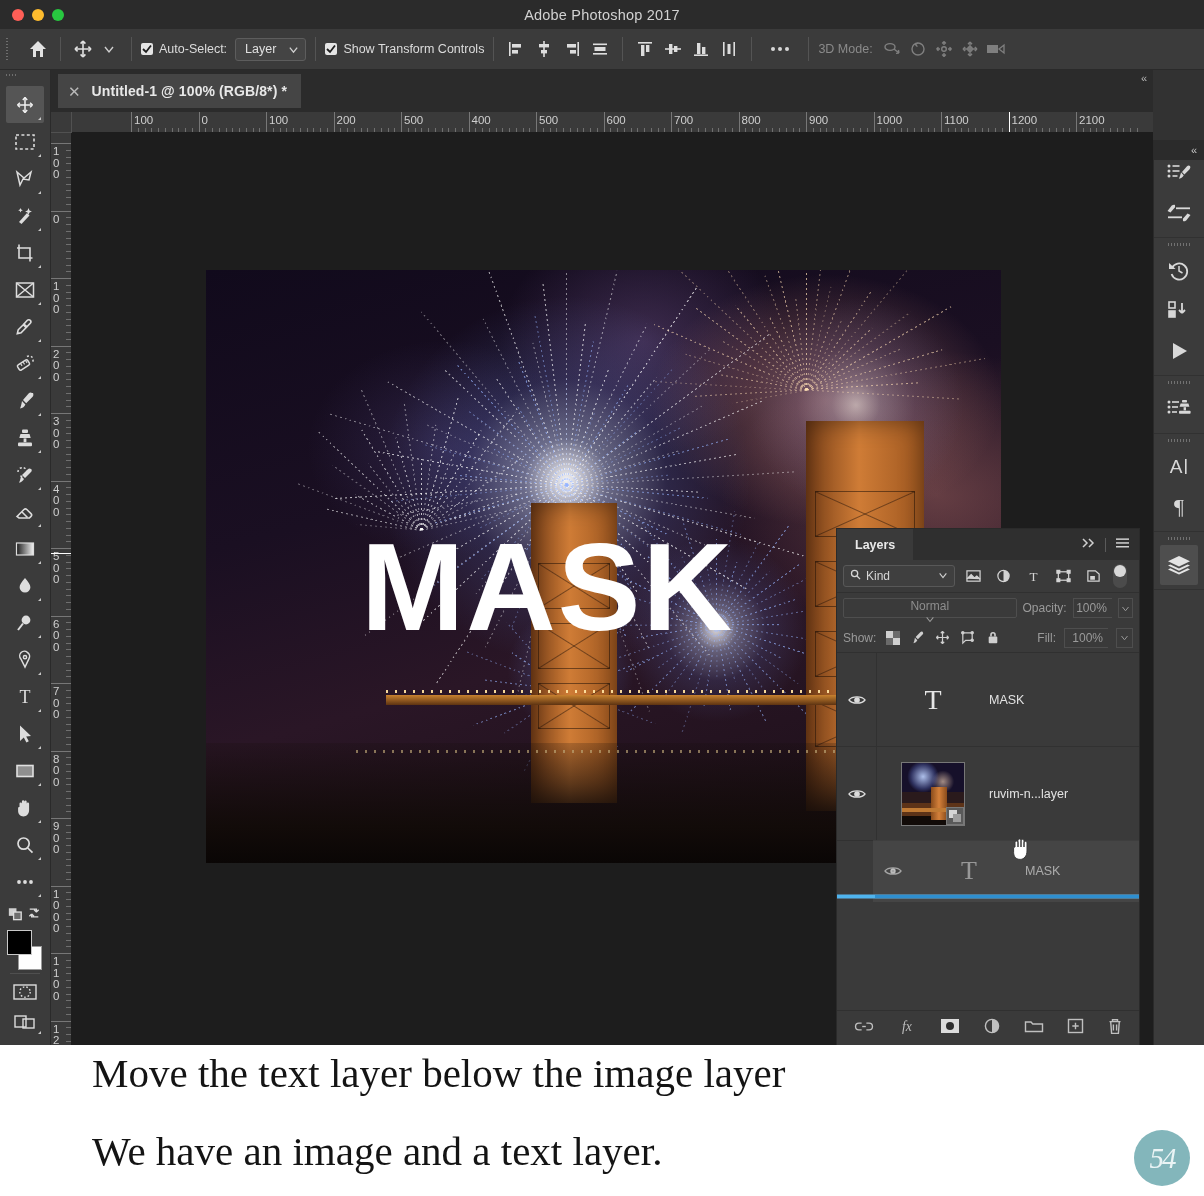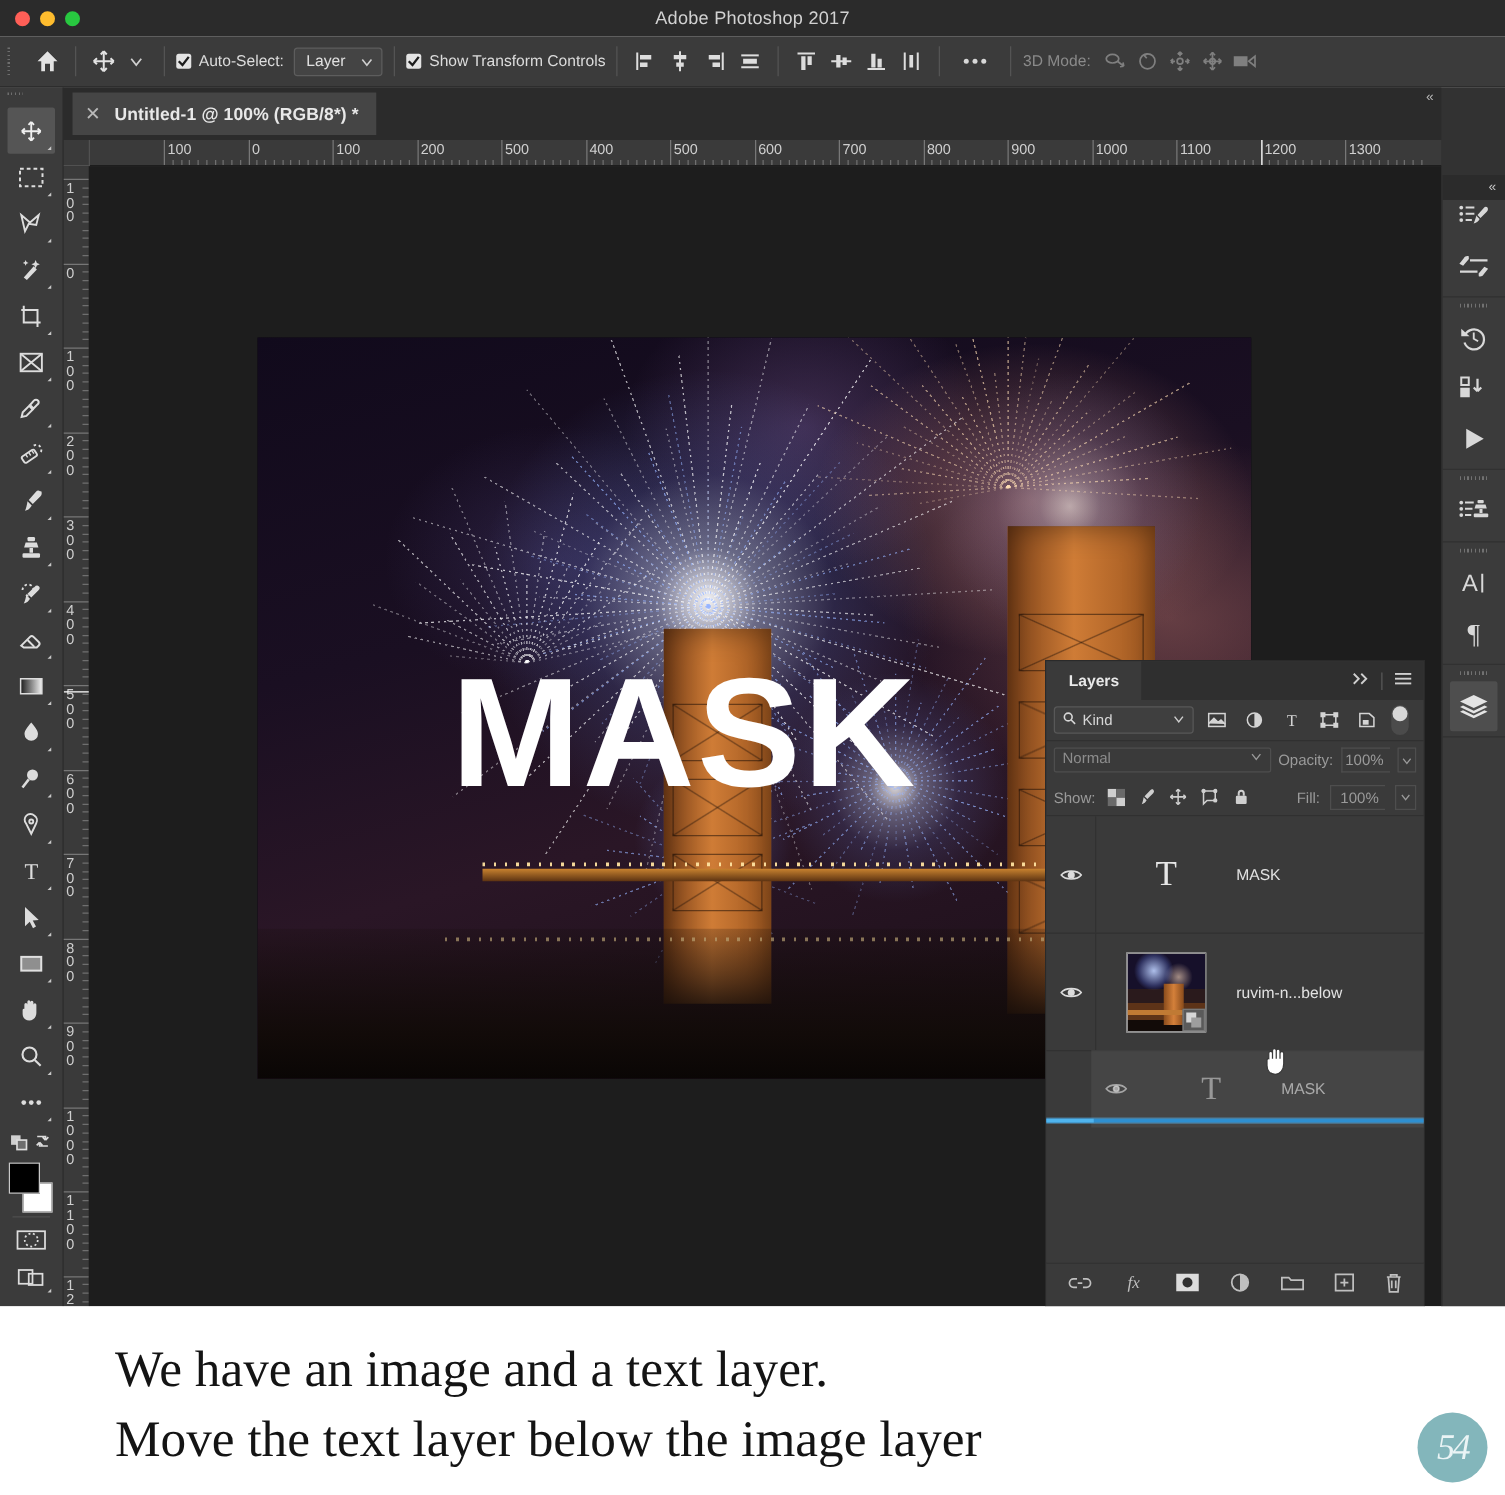--- a/index.html
+++ b/index.html
@@ -213,21 +213,21 @@
   .kind-box .grow { flex: 1; }
   .fi { width: 24px; height: 22px; display: flex; align-items: center; justify-content: center; color: #d2d2d2; }
   .toggle-pill {
     width: 14px; height: 24px; border-radius: 8px; background: #4b4b4b; position: relative; margin-left: 2px;
   }
   .toggle-pill::after { content:""; position:absolute; left:1px; top:1px; width:12px; height:12px; border-radius:50%; background:#d8d8d8; }
 
   .lp-blend { height: 30px; display: flex; align-items: center; padding: 0 6px; gap: 6px; }
   .blend-sel {
     width: 196px; height: 20px; background: #3a3a3a; border: 1px solid #4e4e4e; border-radius: 2px;
-    display: flex; padding: 0 6px; color: #8d8d8d; font-size: 12px;
+    display: flex; align-items: center; padding: 0 6px; color: #8d8d8d; font-size: 12px; flex-direction: column;
   }
   .blend-sel .grow { flex: 1; }
   .lbl-dim { color: #9a9a9a; font-size: 12px; }
   .num-box {
     width: 44px; height: 20px; background: #3a3a3a; border: 1px solid #4e4e4e; border-right: none;
     display: flex; align-items: center; justify-content: flex-end; padding-right: 5px;
     color: #9a9a9a; font-size: 12px;
   }
   .num-arrow {
     width: 17px; height: 20px; background: #3a3a3a; border: 1px solid #4e4e4e;
@@ -889,21 +889,21 @@
         <div class="rh-tick min" style="left: 943.25px;"></div>
         <div class="rh-tick min" style="left: 950px;"></div>
         <div class="rh-tick min" style="left: 956.75px;"></div>
         <div class="rh-tick min" style="left: 963.5px;"></div>
         <div class="rh-tick min" style="left: 970.25px;"></div>
         <div class="rh-tick min" style="left: 977px;"></div>
         <div class="rh-tick min" style="left: 983.75px;"></div>
         <div class="rh-tick min" style="left: 990.5px;"></div>
         <div class="rh-tick min" style="left: 997.25px;"></div>
         <div class="rh-tick maj" style="left: 1004px;"></div>
-        <div class="rh-lab" style="left: 1007px;">1300</div>
+        <div class="rh-lab" style="left: 1007px;">2100</div>
         <div class="rh-tick min" style="left: 1010.75px;"></div>
         <div class="rh-tick min" style="left: 1017.5px;"></div>
         <div class="rh-tick min" style="left: 1024.25px;"></div>
         <div class="rh-tick min" style="left: 1031px;"></div>
         <div class="rh-tick min" style="left: 1037.75px;"></div>
         <div class="rh-tick min" style="left: 1044.5px;"></div>
         <div class="rh-tick min" style="left: 1051.25px;"></div>
         <div class="rh-tick min" style="left: 1058px;"></div>
         <div class="rh-tick min" style="left: 1064.75px;"></div>
         <div class="cursor-mark-h" style="left: 936.5px;"></div>
@@ -1471,21 +1471,21 @@
           </div>
           <div class="thumb-cell">
             <span class="th-box">
               <span class="th-img">
                 <span class="tpost"></span>
                 <span class="tdeck"></span>
               </span>
               <span class="th-badge"></span>
             </span>
           </div>
-          <span class="layer-name">ruvim-n...below</span>
+          <span class="layer-name">ruvim-n...layer</span>
         </div>
 
         <div class="drag-ghost" style="top:187px">
           <span class="g-eye">
             <svg width="18" height="12" viewBox="0 0 18 12" fill="none" stroke="rgba(230,230,230,.6)" stroke-width="1.3">
               <path d="M1 6 C4 1.8 14 1.8 17 6 C14 10.2 4 10.2 1 6Z"></path>
                 <circle cx="9" cy="6" r="2.2" fill="rgba(230,230,230,.6)"></circle>
               </svg>
           </span>
           <span class="g-th">T</span>
@@ -1650,20 +1650,20 @@
             <path d="M13 2 L24 7.2 L13 12.4 L2 7.2Z"></path>
             <path d="M13 14.6 L21.6 10.4 L24 11.6 L13 16.8 L2 11.6 L4.4 10.4Z"></path>
             <path d="M13 18.4 L21.6 14.2 L24 15.4 L13 20.6 L2 15.4 L4.4 14.2Z"></path>
             </svg>
         </div>
       </div>
     </div>
   </div>
 
   <div class="caption">
+    <div class="line">Move the text layer below the image layer</div>
     <div class="line l1">We have an image and a text layer.</div>
-    <div class="line">Move the text layer below the image layer</div>
     <div class="logo">
       <span>54</span>
     </div>
   </div>
 
 </div>
 
 </body></html>

